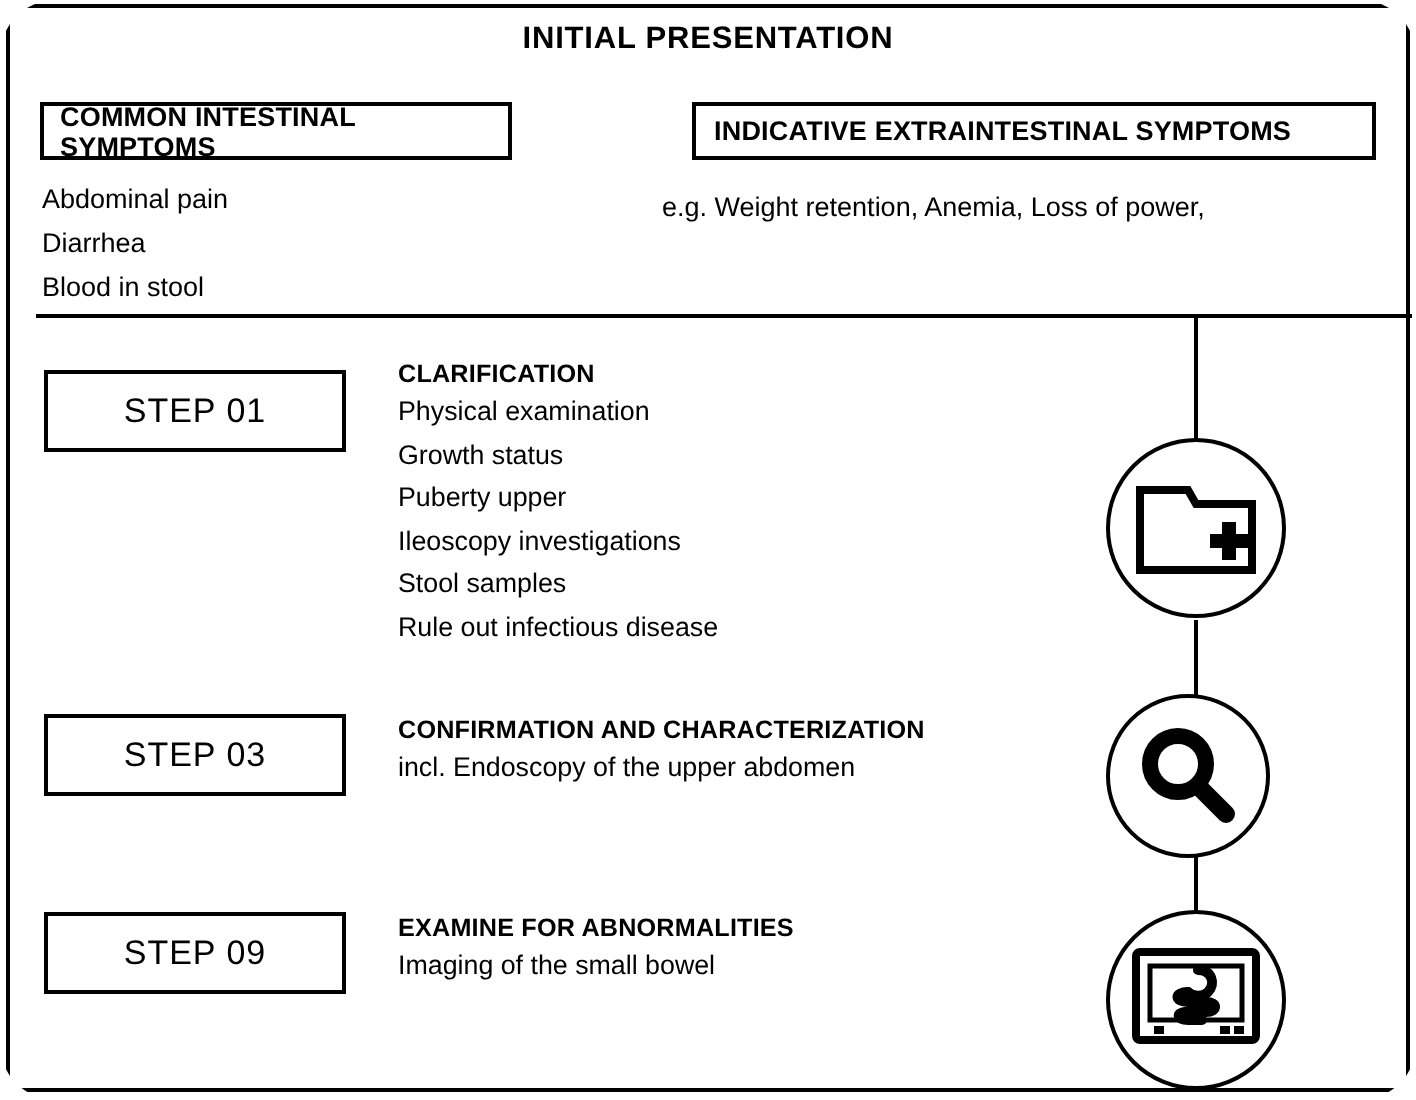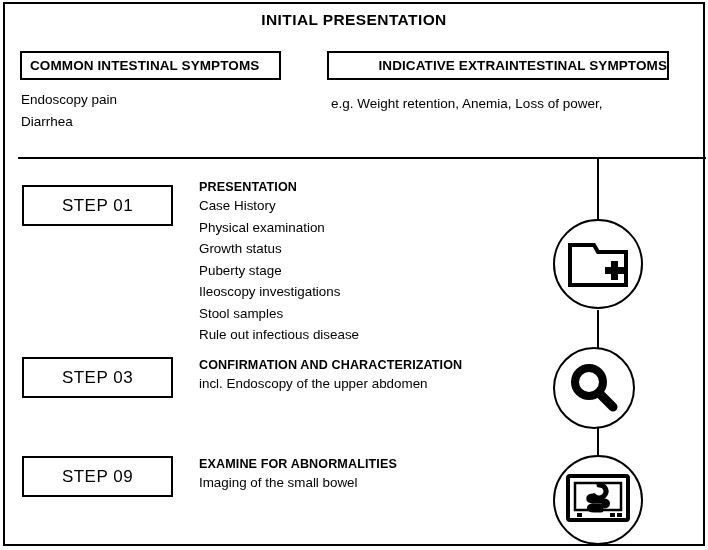--- a/index.html
+++ b/index.html
@@ -12,20 +12,21 @@
     color: #000000;
   }
 
   #diagram {
     position: relative;
     width: 708px;
     height: 550px;
     background: #ffffff;
     box-sizing: border-box;
     overflow: hidden;
+    border-radius: 28px;
   }
 
   
   .frame {
     position: absolute;
     left: 3px;
     top: 2px;
     width: 702px;
     height: 544px;
     border: 2px solid #000000;
@@ -53,30 +54,29 @@
     align-items: center;
     justify-content: flex-start;
     font-size: 13.5px;
     font-weight: bold;
     letter-spacing: 0.1px;
     padding-left: 8px;
   }
   #cat-box-intestinal {
     left: 20px;
     top: 51px;
-    width: 261px;
+    width: 236px;
     height: 29px;
   }
   #cat-box-extraintestinal {
-    left: 327px;
+    left: 346px;
     top: 51px;
     width: 342px;
     height: 29px;
     padding-left: 9px;
-    justify-content: flex-end;
   }
 
   
   .sym-list {
     position: absolute;
     font-size: 13.5px;
     line-height: 22px;
   }
   #list-intestinal {
     left: 21px;
@@ -170,47 +170,47 @@
 <div id="diagram">
 
   <div class="frame"></div>
 
   <div class="title">INITIAL PRESENTATION</div>
 
   <div class="cat-box" id="cat-box-intestinal">
     <span>COMMON INTESTINAL SYMPTOMS</span>
   </div>
   <div class="sym-list" id="list-intestinal">
-    <div>Endoscopy pain</div>
+    <div>Abdominal pain</div>
     <div>Diarrhea</div>
+    <div>Blood in stool</div>
   </div>
 
   <div class="cat-box" id="cat-box-extraintestinal">
     <span>INDICATIVE EXTRAINTESTINAL SYMPTOMS</span>
   </div>
   <div class="sym-list" id="list-extraintestinal">
     <div>e.g. Weight retention, Anemia, Loss of power,</div>
   </div>
 
   <div class="divider"></div>
 
   <div class="rail" id="rail-top"></div>
   <div class="rail" id="rail-mid-1"></div>
   <div class="rail" id="rail-mid-2"></div>
 
   <div class="step-box" id="step-box-1">
     <span>STEP 01</span>
   </div>
   <div class="step-text" id="step-text-1">
-    <div class="step-heading">PRESENTATION</div>
+    <div class="step-heading">CLARIFICATION</div>
     <div class="step-items">
-      <div>Case History</div>
       <div>Physical examination</div>
       <div>Growth status</div>
-      <div>Puberty stage</div>
+      <div>Puberty upper</div>
       <div>Ileoscopy investigations</div>
       <div>Stool samples</div>
       <div>Rule out infectious disease</div>
     </div>
   </div>
 
   <div class="step-box" id="step-box-2">
     <span>STEP 03</span>
   </div>
   <div class="step-text" id="step-text-2">

